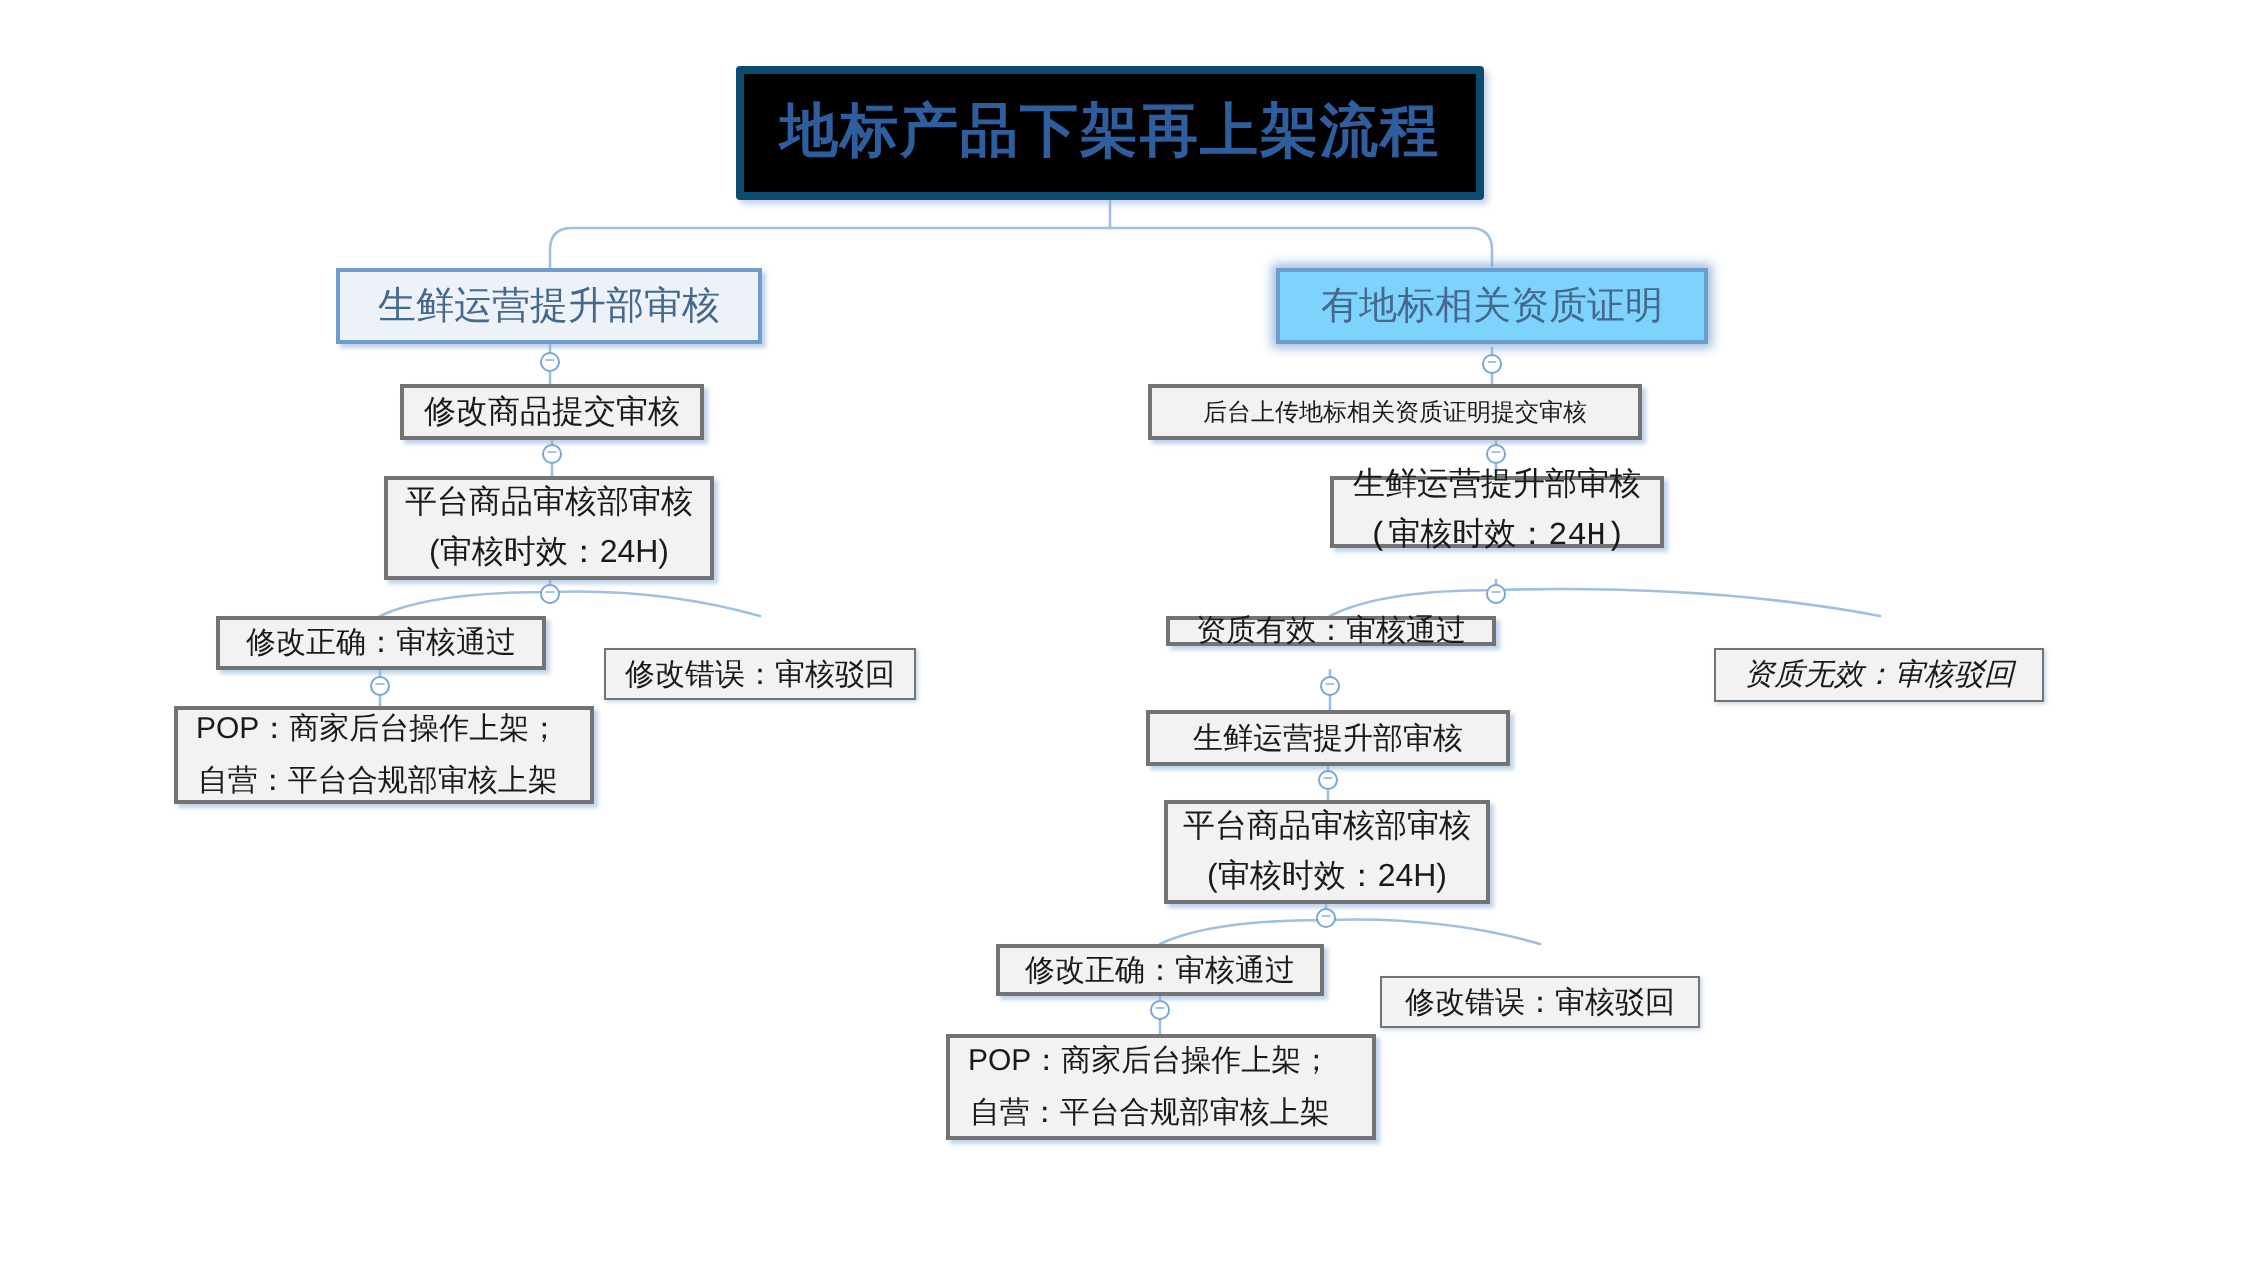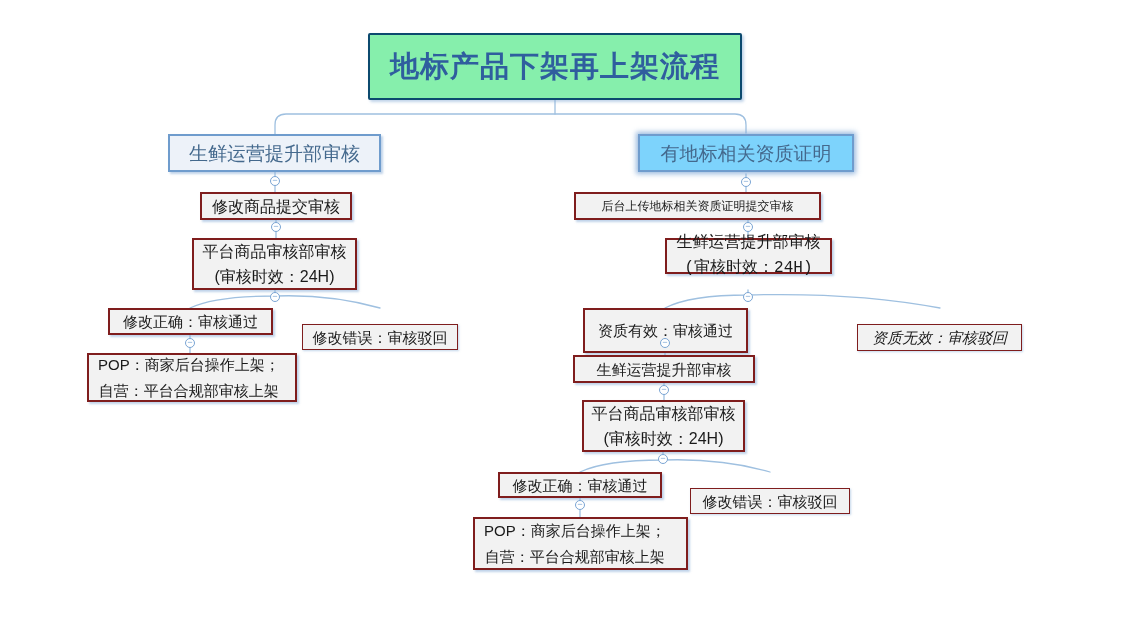--- a/index.html
+++ b/index.html
@@ -4,27 +4,27 @@
 <style>
   html,body{margin:0;padding:0;background:#ffffff;}
   #canvas{
     position:relative;width:1122px;height:638px;background:#ffffff;overflow:hidden;
     font-family:"Liberation Sans","DejaVu Sans",sans-serif;
   }
   svg.wires{position:absolute;left:0;top:0;z-index:0;}
   .node{
     position:absolute;z-index:1;box-sizing:border-box;
     display:flex;align-items:center;justify-content:center;
-    background:#f2f2f2;border:2px solid #7f1d1d;
+    background:#f2f2f2;border:2px solid #737373;
     color:#1a1a1a;font-size:15px;line-height:25px;text-align:center;
     white-space:pre-line;
     box-shadow:2px 2px 2px rgba(140,175,215,.55);
   }
   .node.title{
-    background:#86efac;border:2px solid #0c4a6e;border-radius:2px;
+    background:#000000;border:4px solid #0c4a6e;border-radius:2px;
     color:#2f5e9e;font-size:29px;font-weight:bold;letter-spacing:1px;
     box-shadow:2px 2px 3px rgba(140,175,215,.55);
   }
   .node.branch{
     background:#edf2f9;border:2px solid #6f9ccd;
     color:#44698d;font-size:19px;
   }
   .node.branch.selected{
     background:#7dd3fc;
     box-shadow:0 0 5px 2px rgba(130,170,215,.8);
@@ -75,21 +75,21 @@
 (审核时效：24H)</div>
   <div class="node" style="left:108px;top:308px;width:165px;height:27px;">修改正确：审核通过</div>
   <div class="node thin" style="left:302px;top:308px;width:156px;height:26px;">修改错误：审核驳回</div>
   <div class="node left-text" style="left:87px;top:353px;width:210px;height:49px;">POP：商家后台操作上架；
 自营：平台合规部审核上架</div>
 
   <div class="node branch selected" style="left:638px;top:134px;width:216px;height:38px;">有地标相关资质证明</div>
   <div class="node" style="left:574px;top:192px;width:247px;height:28px;font-size:12px;">后台上传地标相关资质证明提交审核</div>
   <div class="node" style="left:665px;top:238px;width:167px;height:36px;font-size:16px;line-height:25px;font-family:Liberation Mono, monospace;">生鲜运营提升部审核
 (审核时效：24H)</div>
-  <div class="node" style="left:583px;top:308px;width:165px;height:45px;">资质有效：审核通过</div>
+  <div class="node" style="left:583px;top:308px;width:165px;height:15px;">资质有效：审核通过</div>
   <div class="node thin" style="left:857px;top:308px;width:165px;height:27px;font-style:italic;">资质无效：审核驳回</div>
   <div class="node" style="left:573px;top:355px;width:182px;height:28px;">生鲜运营提升部审核</div>
   <div class="node" style="left:582px;top:400px;width:163px;height:52px;font-size:16px;line-height:25px;">平台商品审核部审核
 (审核时效：24H)</div>
   <div class="node" style="left:498px;top:472px;width:164px;height:26px;">修改正确：审核通过</div>
   <div class="node thin" style="left:690px;top:472px;width:160px;height:26px;">修改错误：审核驳回</div>
   <div class="node left-text" style="left:473px;top:517px;width:215px;height:53px;">POP：商家后台操作上架；
 自营：平台合规部审核上架</div>
 
   <div class="collapse" style="left:270px;top:176px;">−</div>

